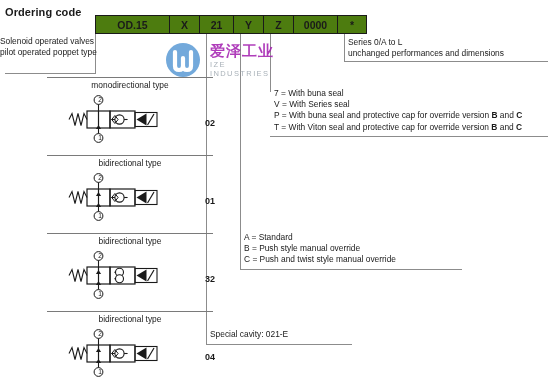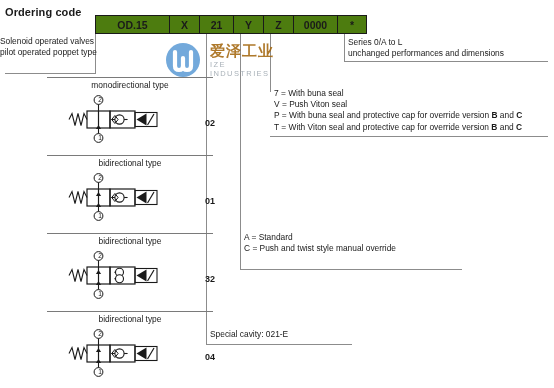--- a/index.html
+++ b/index.html
@@ -51,21 +51,21 @@
     font-size:8.4px;color:#1a1a1a;
   }
   .row-code{
     position:absolute;right:-2px;top:41px;
     font-size:9px;font-weight:bold;
   }
   .sym{position:absolute;left:18px;top:18px;}
 
   
   #watermark{position:absolute;left:163px;top:36px;width:112px;height:40px;opacity:.85;pointer-events:none;}
-  #wm-cn{position:absolute;left:47px;top:2px;font-size:15px;font-weight:bold;color:#a16207;letter-spacing:1px;}
+  #wm-cn{position:absolute;left:47px;top:2px;font-size:15px;font-weight:bold;color:#a21caf;letter-spacing:1px;}
   #wm-en{position:absolute;left:47px;top:20px;font-size:7.5px;color:#9aa4ac;letter-spacing:1.4px;}
 </style>
 </head>
 <body>
 
 <div class="root">
 
   <div id="page-title">Ordering code</div>
 
   <div id="code-row">
@@ -91,28 +91,29 @@
   <div class="hline" style="left:5px;top:69px;width:90px;"></div>
 
   <div class="callout" style="left:348px;top:33px;">
     <div>Series 0/A to L</div>
     <div>unchanged performances and dimensions</div>
   </div>
   <div class="hline" style="left:344px;top:57px;width:204px;"></div>
 
   <div class="callout" style="left:274px;top:84px;">
     <div><span>7 = With buna seal</span></div>
-    <div><span>V = Push Viton seal</span></div>
+    <div><span>V = With Series seal</span></div>
     <div><span>P = With buna seal and protective cap for override version <b>B</b> and <b>C</b></span></div>
     <div><span>T = With Viton seal and protective cap for override version <b>B</b> and <b>C</b></span></div>
   </div>
   <div class="hline" style="left:270px;top:132px;width:278px;"></div>
 
   <div class="callout" style="left:244px;top:228px;">
     <div>A = Standard</div>
+    <div>B = Push style manual override</div>
     <div>C = Push and twist style manual override</div>
   </div>
   <div class="hline" style="left:240px;top:265px;width:222px;"></div>
 
   <div class="callout" style="left:210px;top:325px;">
     <div>Special cavity: 021-E</div>
   </div>
   <div class="hline" style="left:206px;top:340px;width:146px;"></div>
 
   <div id="valve-table">

